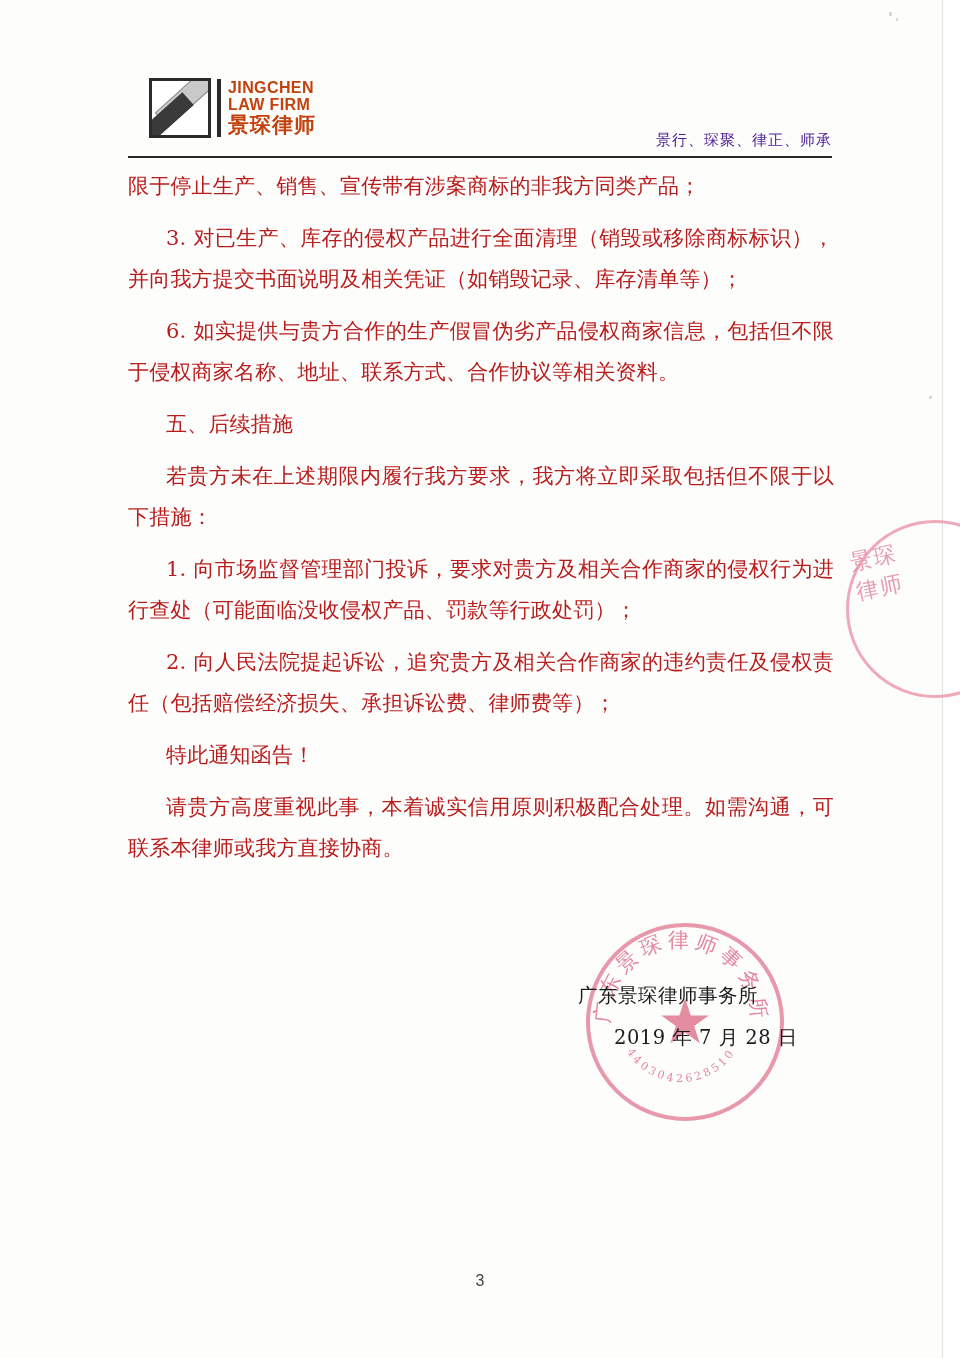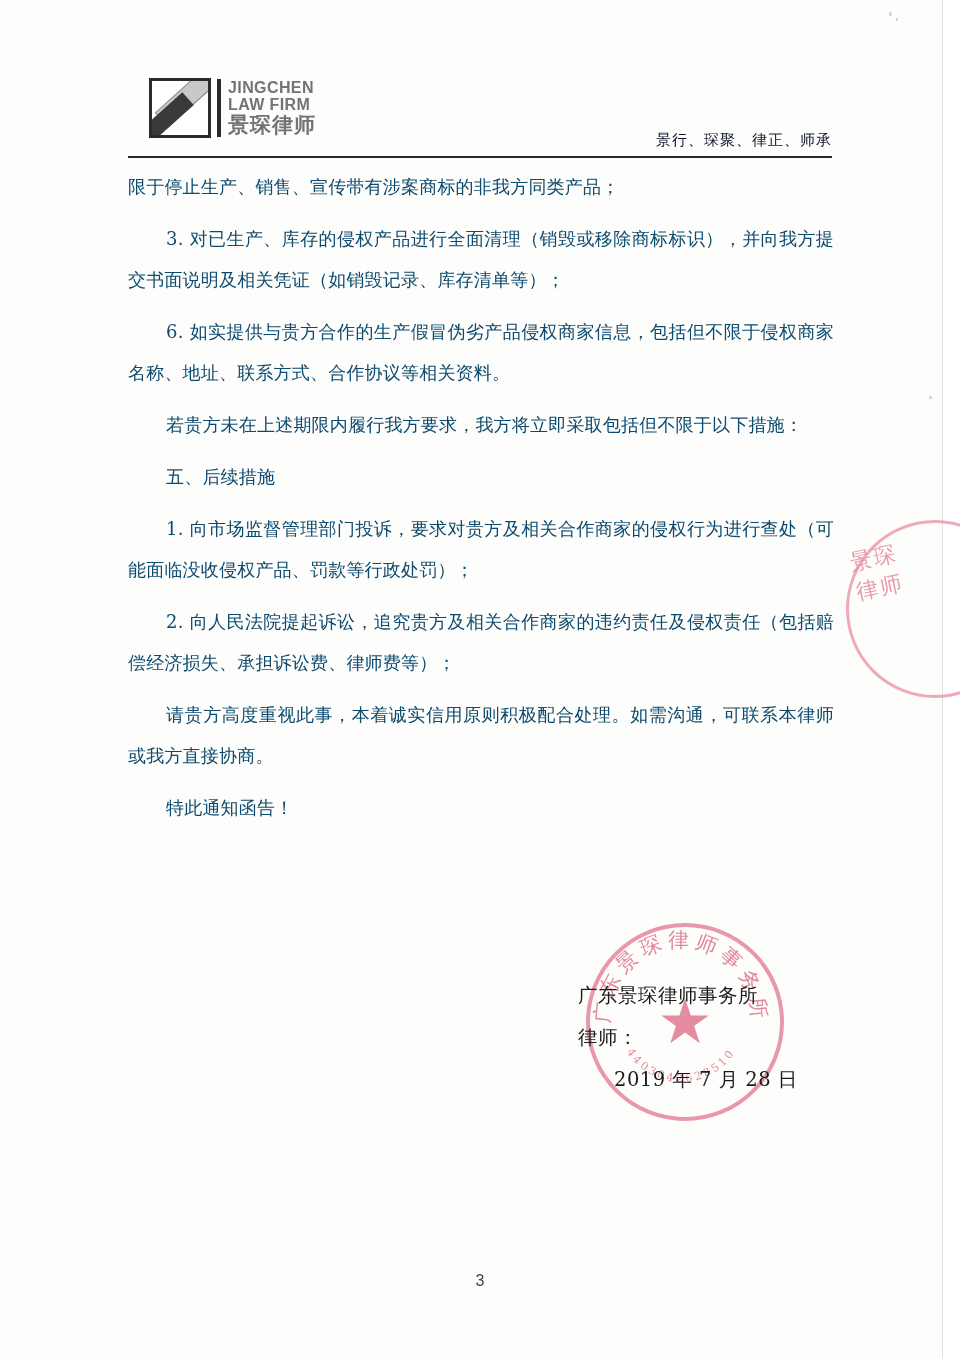--- a/index.html
+++ b/index.html
@@ -86,63 +86,63 @@
   .logo-rule {
     width: 4px;
     height: 58px;
     background: #2b2b2b;
     margin-left: 6px;
     margin-right: 7px;
   }
   .logo-text {
     font-family: "Liberation Sans", sans-serif;
     line-height: 1.08;
-    color: #737373;
+    color: #c2410c;
   }
   .logo-text .en1,
   .logo-text .en2 {
     font-size: 16px;
     font-weight: bold;
     letter-spacing: 0.4px;
   }
   .logo-text .cn {
     font-size: 21px;
     font-weight: bold;
     letter-spacing: 1px;
     margin-top: 1px;
   }
   .tagline {
     position: absolute;
     right: 0;
     bottom: 6px;
     font-size: 15px;
-    color: #0f172a;
+    color: #4c1d95;
     letter-spacing: 1px;
     font-family: "DejaVu Serif", "Liberation Serif", serif;
   }
   .head-rule {
     position: absolute;
     left: 128px;
     top: 156px;
     width: 704px;
     height: 2px;
     background: #2a2a2a;
   }
 
   
   .body-block {
     position: absolute;
     left: 128px;
     top: 166px;
     width: 706px;
   }
   .p {
-    font-size: 18px;
+    font-size: 21px;
     line-height: 41px;
-    color: #0c4a6e;
+    color: #b91c1c;
     text-align: justify;
     text-justify: inter-character;
     letter-spacing: 0.2px;
     margin: 0 0 11px 0;
     word-break: break-all;
   }
   .p.indent {
     text-indent: 38px;
   }
   .p.noindent {
@@ -272,26 +272,26 @@
       </div>
     </div>
     <div class="tagline">景行、琛聚、律正、师承</div>
   </div>
   <div class="head-rule"></div>
 
   <div class="body-block" id="body-block">
       <div class="p noindent">限于停止生产、销售、宣传带有涉案商标的非我方同类产品；</div>
       <div class="p indent">3. 对已生产、库存的侵权产品进行全面清理（销毁或移除商标标识），并向我方提交书面说明及相关凭证（如销毁记录、库存清单等）；</div>
       <div class="p indent">6. 如实提供与贵方合作的生产假冒伪劣产品侵权商家信息，包括但不限于侵权商家名称、地址、联系方式、合作协议等相关资料。</div>
+      <div class="p indent heading">五、后续措施</div>
       <div class="p indent">若贵方未在上述期限内履行我方要求，我方将立即采取包括但不限于以下措施：</div>
-      <div class="p indent heading">五、后续措施</div>
       <div class="p indent">1. 向市场监督管理部门投诉，要求对贵方及相关合作商家的侵权行为进行查处（可能面临没收侵权产品、罚款等行政处罚）；</div>
       <div class="p indent">2. 向人民法院提起诉讼，追究贵方及相关合作商家的违约责任及侵权责任（包括赔偿经济损失、承担诉讼费、律师费等）；</div>
+      <div class="p indent last">特此通知函告！</div>
       <div class="p indent">请贵方高度重视此事，本着诚实信用原则积极配合处理。如需沟通，可联系本律师或我方直接协商。</div>
-      <div class="p indent last">特此通知函告！</div>
     </div>
 
   <div class="seal seal-partial"></div>
   <div class="seal-partial-text">景琛律师</div>
 
   <div class="seal seal-main">
     <svg class="seal-arc-top" viewBox="0 0 182 182">
       <defs>
         <path id="arcTop" d="M 20,91 A 71,71 0 0 1 162,91" fill="none"></path>
         <path id="arcBot" d="M 27,91 A 64,64 0 0 0 155,91" fill="none"></path>
@@ -301,19 +301,18 @@
       </text>
       <text font-size="11" letter-spacing="3">
         <textPath href="#arcBot" startOffset="50%" text-anchor="middle" id="seal-arc-bot-text">4403042628510</textPath>
       </text>
     </svg>
     <div class="star">★</div>
   </div>
 
   <div class="sign-block">
     <div class="sign-line">广东景琛律师事务所</div>
-    <div class="sign-line">律师：</div>
     <div class="sign-line date">2019 年 7 月 28 日</div>
   </div>
 
   <div class="page-number">3</div>
 
 </div>
 
 </body></html>

